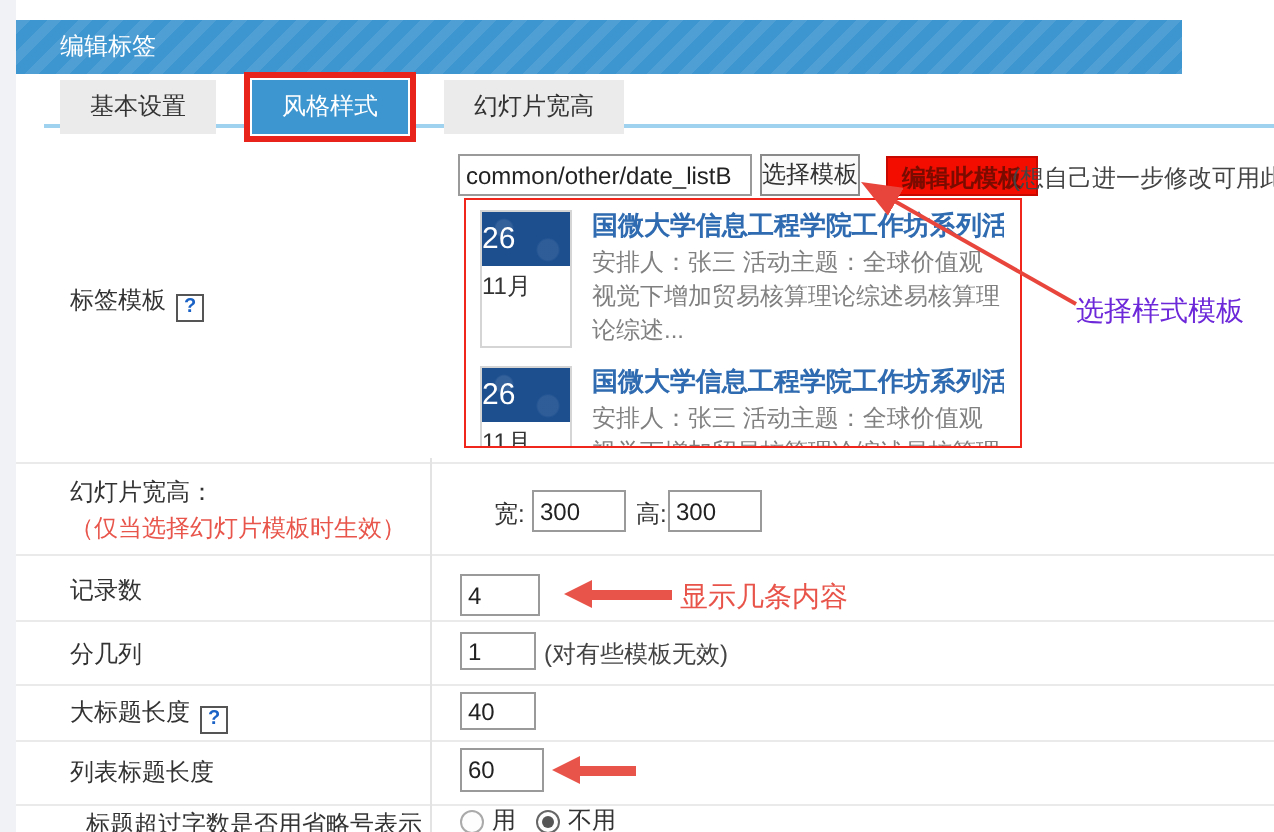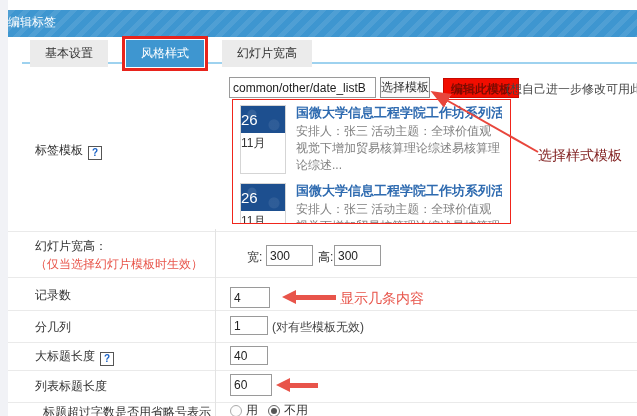--- a/index.html
+++ b/index.html
@@ -3,24 +3,24 @@
 <meta charset="utf-8">
 <style>
   html,body{margin:0;padding:0;background:#fff;}
   #screen{
     position:relative;width:637px;height:416px;overflow:hidden;background:#fff;
     font-family:"Liberation Sans","DejaVu Sans",sans-serif;font-size:12px;color:#333;
   }
   .left-strip{position:absolute;left:0;top:0;width:8px;height:416px;background:#f1f2f6;}
   
   .titlebar{
-    position:absolute;left:8px;top:10px;width:629px;height:27px;line-height:27px;
+    position:absolute;left:8px;top:10px;width:583px;height:27px;line-height:27px;
     background:#3e96d0;
     background-image:repeating-linear-gradient(135deg,rgba(255,255,255,.09) 0 5px,rgba(255,255,255,0) 5px 11px);
-    color:#fff;box-sizing:border-box;font-family:Liberation Mono, monospace;
+    color:#fff;padding-left:22px;box-sizing:border-box;
   }
   
   .tab-underline{position:absolute;left:22px;top:62px;width:615px;height:2px;background:#9ed2ef;}
   .tabs{position:absolute;left:30px;top:40px;display:flex;align-items:center;gap:14px;}
   .tab{padding:5px 15px;background:#ebebeb;color:#333;cursor:pointer;white-space:nowrap;}
   .tab.active{background:#3e96d0;color:#fff;}
   .tab-annotation{border:3px solid #e8231c;padding:1px;margin:-4px 0;background:#fff;}
   
   .hsep{position:absolute;left:8px;width:629px;height:1px;background:#eaeaea;}
   .vdiv{position:absolute;left:215px;top:229px;width:1px;height:187px;background:#e3e3e3;}
@@ -45,21 +45,21 @@
   .datebox{width:46px;flex:0 0 46px;border:1px solid #d5d5d5;text-align:left;box-sizing:border-box;}
   .d-top{height:27px;line-height:27px;color:#fff;font-size:15px;background:#1d4f8f;
     background-image:radial-gradient(circle at 25% 30%,rgba(255,255,255,.10) 0 4px,transparent 5px),
                      radial-gradient(circle at 75% 70%,rgba(255,255,255,.08) 0 5px,transparent 6px);}
   .d-bot{height:21px;line-height:21px;color:#333;font-size:12px;background:#fff;}
   .pv-text{margin-left:10px;width:206px;}
   .pv-title{color:#2f6bb0;font-size:13px;font-weight:600;line-height:16px;cursor:pointer;
     white-space:nowrap;overflow:hidden;}
   .pv-desc{color:#808080;font-size:12px;line-height:17px;margin-top:2px;}
   
-  .ptr-text{position:absolute;color:#7f1d1d;font-size:14px;white-space:nowrap;}
+  .ptr-text{position:absolute;color:#6d28d9;font-size:14px;white-space:nowrap;}
   .arr-red{position:absolute;width:0;height:0;border-top:7px solid transparent;border-bottom:7px solid transparent;
     border-right:14px solid #e8544a;}
   .arr-bar{position:absolute;height:5px;background:#e8544a;}
   .ann-red{position:absolute;color:#e8544a;font-size:14px;white-space:nowrap;}
   svg.ptr-arrow{position:absolute;left:420px;top:82px;}
   
   .radio-group{position:absolute;display:flex;align-items:center;gap:10px;}
   .radio{display:inline-flex;align-items:center;gap:4px;cursor:pointer;color:#333;}
   .rdot{display:inline-block;width:12px;height:12px;border-radius:50%;border:1px solid #aaa;
     background:#fdfdfd;position:relative;box-sizing:border-box;}

